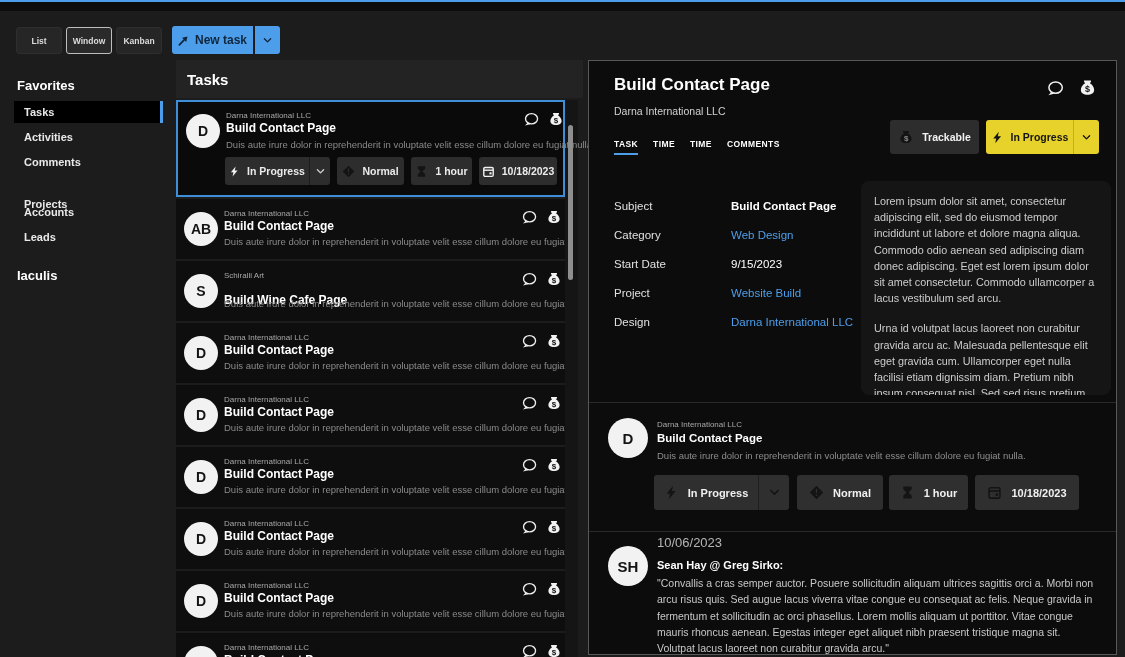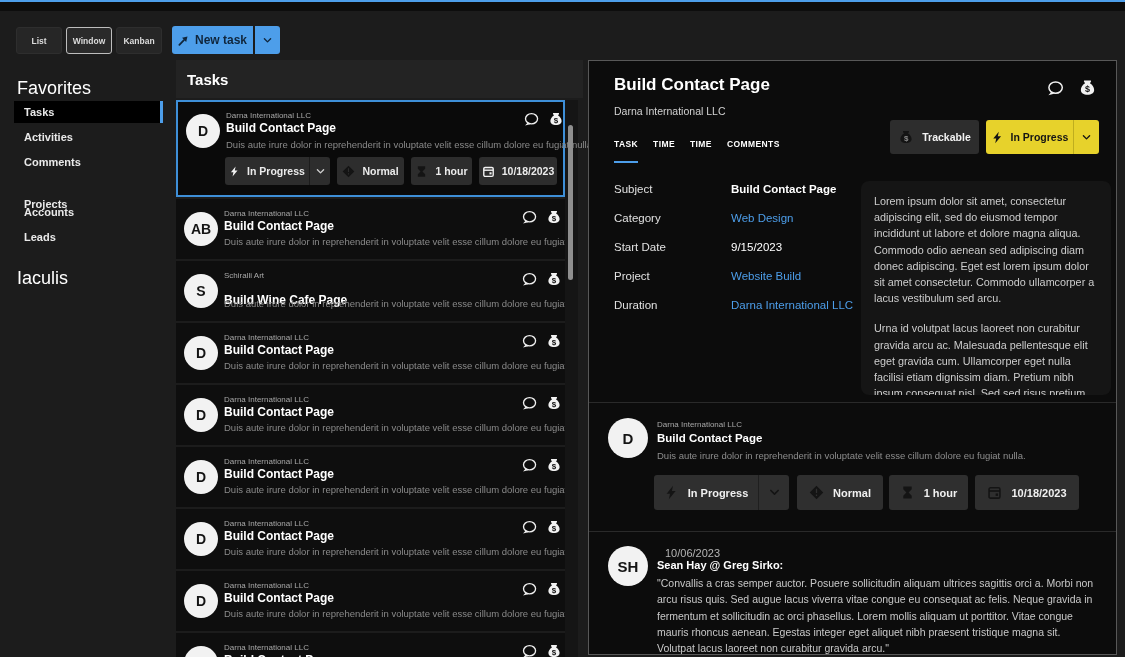--- a/index.html
+++ b/index.html
@@ -29,21 +29,21 @@
     color:#10263c; font-size:12px; font-weight:700;
     display:flex; align-items:center; justify-content:center; gap:6px;
   }
   .newtask-chev {
     position:absolute; left:255px; top:26px; width:25px; height:28px;
     background:#4d9eea; border-radius:0 3px 3px 0;
     color:#10263c; display:flex; align-items:center; justify-content:center;
   }
 
   
-  .side-header { position:absolute; left:17px; font-size:18px; font-weight:400; color:#fff; }
+  .side-header { position:absolute; left:17px; font-size:13px; font-weight:700; color:#fff; }
   .side-item {
     position:absolute; left:14px; width:149px; height:22px;
     padding-left:10px; line-height:22px;
     font-size:11px; font-weight:600; color:#e9e9e9;
   }
   .side-item.active { background:#000; border-right:3px solid #4d9eea; }
 
   
   .list-header {
     position:absolute; left:176px; top:60px; width:407px; height:38px;
@@ -88,39 +88,39 @@
   .panel {
     position:absolute; left:588px; top:60px; width:529px; height:595px;
     background:#0c0c0c; border:1px solid #585858;
   }
   .p-title { position:absolute; left:25px; top:14px; font-size:17px; font-weight:700; }
   .p-subtitle { position:absolute; left:25px; top:44px; font-size:10.5px; color:#d2d2d2; }
   .p-chat { position:absolute; left:456px; top:18px; color:#f0f0f0; }
   .p-bag  { position:absolute; left:489px; top:17px; }
 
   .tabs { position:absolute; left:25px; top:78px; display:flex; gap:15px; font-size:8.5px; font-weight:700; letter-spacing:.4px; color:#fff; }
-  .tab { padding-bottom:12px;text-align:center; }
+  .tab { padding-bottom:4px;text-align:center; }
   .tab.active { border-bottom:2px solid #4d9eea; }
 
   .trackable-btn {
     position:absolute; left:301px; top:59px; width:89px; height:34px;
     background:#2d2d2d; border-radius:3px; color:#f2f2f2;
     display:flex; align-items:center; justify-content:center; gap:8px;
     font-size:10.5px; font-weight:700;
   }
   .yellow-btn {
     position:absolute; left:397px; top:59px; width:113px; height:34px;
     background:#e7d22b; border-radius:3px; color:#141414;
     display:flex; font-weight:700; font-size:10.5px;
   }
   .y-main { flex:1; display:flex; align-items:center; justify-content:center; gap:7px; }
   .y-chev { width:26px; border-left:1px solid #bfae1e; display:flex; align-items:center; justify-content:center; }
 
   .fields { position:absolute; left:25px; top:122px; width:240px; }
-  .field-row { height:29px; display:flex; align-items:flex-start; font-size:11.5px; }
+  .field-row { height:29px; display:flex; align-items:flex-end; font-size:11.5px; }
   .field-label { width:117px; color:#e0e0e0; }
   .field-value { color:#fff; }
   .val-bold { font-weight:700; }
   .val-link { color:#4d9eea; }
 
   .desc-box {
     position:absolute; left:272px; top:120px; width:250px; height:214px;
     background:#151515; border-radius:8px; padding:12px 13px;
     font-size:10.8px; line-height:1.5; color:#cdcdcd; overflow:hidden;
   }
@@ -139,21 +139,21 @@
 
   .pchip {
     position:absolute; top:414px; height:35px; background:#2f2f2f; border-radius:3px;
     display:flex; align-items:center; justify-content:center; gap:9px;
     font-size:11px; font-weight:700; color:#f0f0f0;
   }
   .pchip-split { gap:0; padding:0; }
   .pchip-main { flex:1; display:flex; align-items:center; justify-content:center; gap:9px; }
   .pchip-chev { width:31px; align-self:stretch; border-left:1px solid #1f1f1f; display:flex; align-items:center; justify-content:center; color:#141414; }
 
-  .cm-date { position:absolute; left:68px; top:486px; font-size:11px; color:#b5b5b5;margin-left:8px; }
+  .cm-date { position:absolute; left:68px; top:474px; font-size:13px; color:#b5b5b5; }
   .cm-author { position:absolute; left:68px; top:498px; font-size:11px; font-weight:700; }
   .cm-text { position:absolute; left:68px; top:514px; width:444px; font-size:10.5px; line-height:1.55; color:#c8c8c8; }
 
   
   .ic { display:block; width:13px; height:13px; }
   .ic-11 { width:11px; height:11px; }
   .ic-15 { width:15px; height:15px; }
   .ic-18 { width:18px; height:18px; }
   .ic-20 { width:20px; height:20px; }
   .bolt-white { color:#f2f2f2; } .icon-dark { color:#141414; }
@@ -499,21 +499,21 @@
   </div>
 
 
 
   <div class="field-row">
     <span class="field-label">Project</span>
     <span class="field-value val-link">Website Build</span>
   </div>
 
   <div class="field-row">
-    <span class="field-label">Duration</span>
+    <span class="field-label">Design</span>
     <span class="field-value val-link">Darna International LLC</span>
   </div>
 </div>
 
   <div class="desc-box">
       <p>Lorem ipsum dolor sit amet, consectetur adipiscing elit, sed do eiusmod tempor incididunt ut labore et dolore magna aliqua. Commodo odio aenean sed adipiscing diam donec adipiscing. Eget est lorem ipsum dolor sit amet consectetur. Commodo ullamcorper a lacus vestibulum sed arcu.</p>
       <p>Urna id volutpat lacus laoreet non curabitur gravida arcu ac. Malesuada pellentesque elit eget gravida cum. Ullamcorper eget nulla facilisi etiam dignissim diam. Pretium nibh ipsum consequat nisl. Sed sed risus pretium quam vulputate dignissim suspendisse in. Pretium lectus quam id leo in vitae turpis massa. Iaculis at erat pellentesque adipiscing.</p>
     </div>
 
   <div class="p-divider" style="top:341px"></div>

